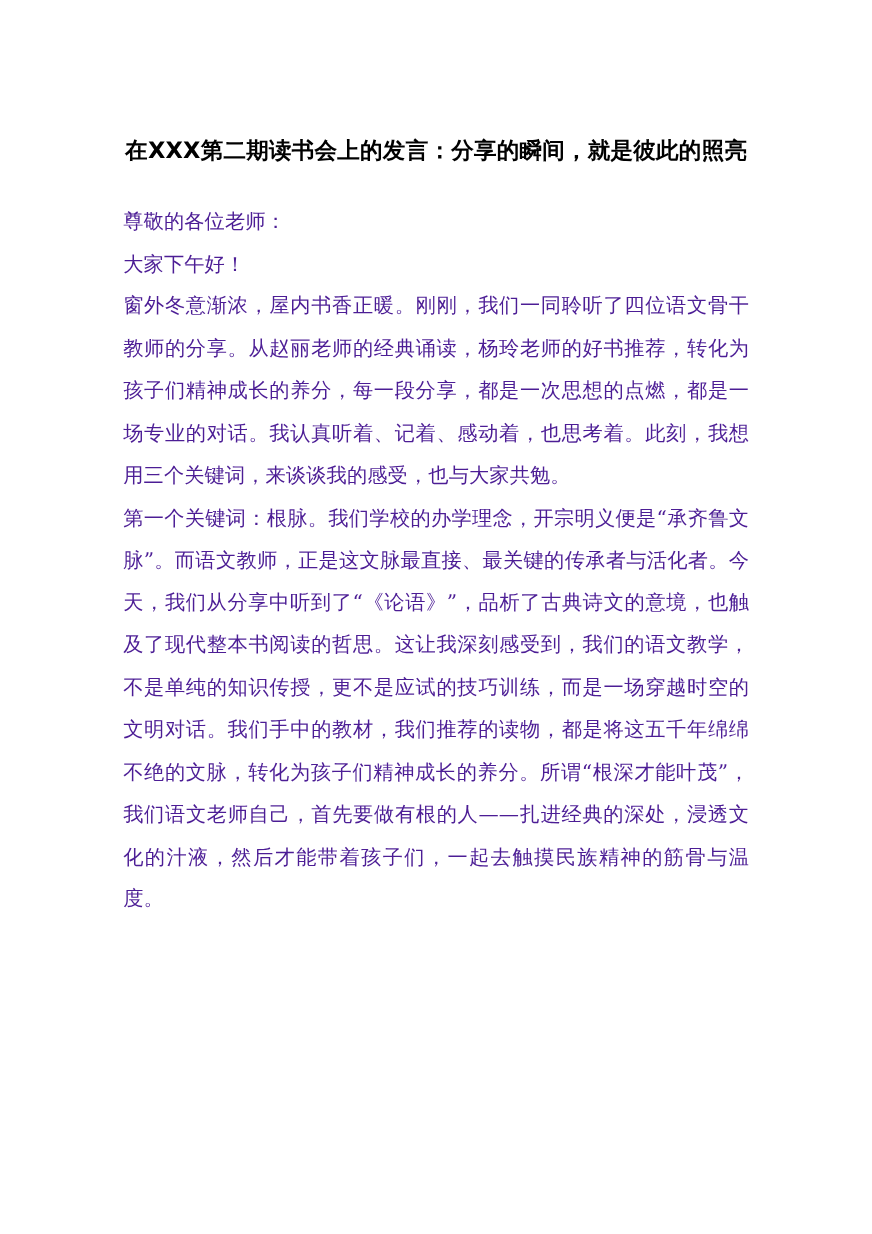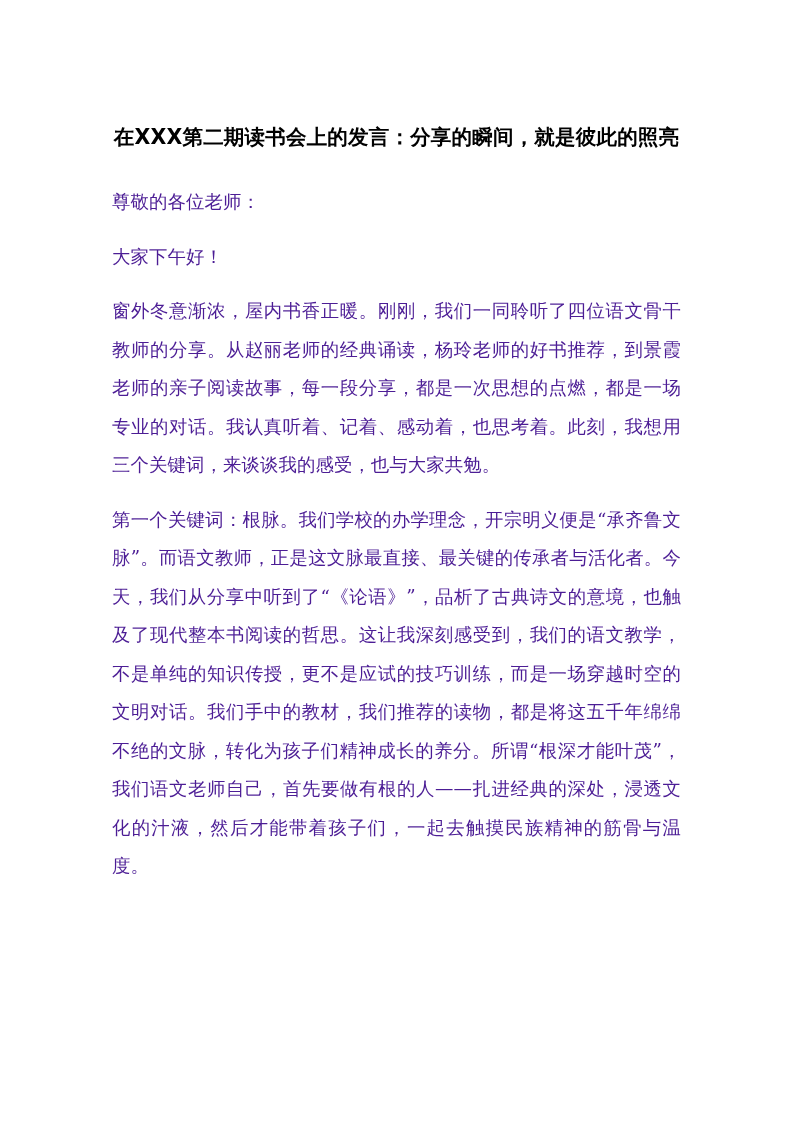--- a/index.html
+++ b/index.html
@@ -36,34 +36,34 @@
     font-family: "DejaVu Serif", "Liberation Serif", serif;
     font-size: 18.4px;
     line-height: 38.5px;
     text-align: justify;
     text-justify: inter-ideograph;
     margin: 0;
     color: #4c1d95;
     letter-spacing: 0.1px;
   }
   .para + .para {
-    margin-top: 16px;
+    margin-top: 0px;
   }
   .indent-none {
     text-indent: 0;
   }
 </style>
 </head>
 <body>
 
 <div class="page">
 
   <h1 class="doc-title">在XXX第二期读书会上的发言：分享的瞬间，就是彼此的照亮</h1>
 
   <p class="para indent-none">尊敬的各位老师：</p>
 
   <p class="para indent-none">大家下午好！</p>
 
-  <p class="para indent-none">窗外冬意渐浓，屋内书香正暖。刚刚，我们一同聆听了四位语文骨干教师的分享。从赵丽老师的经典诵读，杨玲老师的好书推荐，到景霞老师的亲子阅读故事，每一段分享，都是一次思想的点燃，都是一场专业的对话。我认真听着、记着、感动着，也思考着。此刻，我想用三个关键词，来谈谈我的感受，也与大家共勉。</p>
+  <p class="para indent-none">窗外冬意渐浓，屋内书香正暖。刚刚，我们一同聆听了四位语文骨干教师的分享。从赵丽老师的经典诵读，杨玲老师的好书推荐，转化为孩子们精神成长的养分，每一段分享，都是一次思想的点燃，都是一场专业的对话。我认真听着、记着、感动着，也思考着。此刻，我想用三个关键词，来谈谈我的感受，也与大家共勉。</p>
 
   <p class="para indent-none">第一个关键词：根脉。我们学校的办学理念，开宗明义便是“承齐鲁文脉”。而语文教师，正是这文脉最直接、最关键的传承者与活化者。今天，我们从分享中听到了“《论语》”，品析了古典诗文的意境，也触及了现代整本书阅读的哲思。这让我深刻感受到，我们的语文教学，不是单纯的知识传授，更不是应试的技巧训练，而是一场穿越时空的文明对话。我们手中的教材，我们推荐的读物，都是将这五千年绵绵不绝的文脉，转化为孩子们精神成长的养分。所谓“根深才能叶茂”，我们语文老师自己，首先要做有根的人——扎进经典的深处，浸透文化的汁液，然后才能带着孩子们，一起去触摸民族精神的筋骨与温度。</p>
 
 </div>
 
 </body></html>

